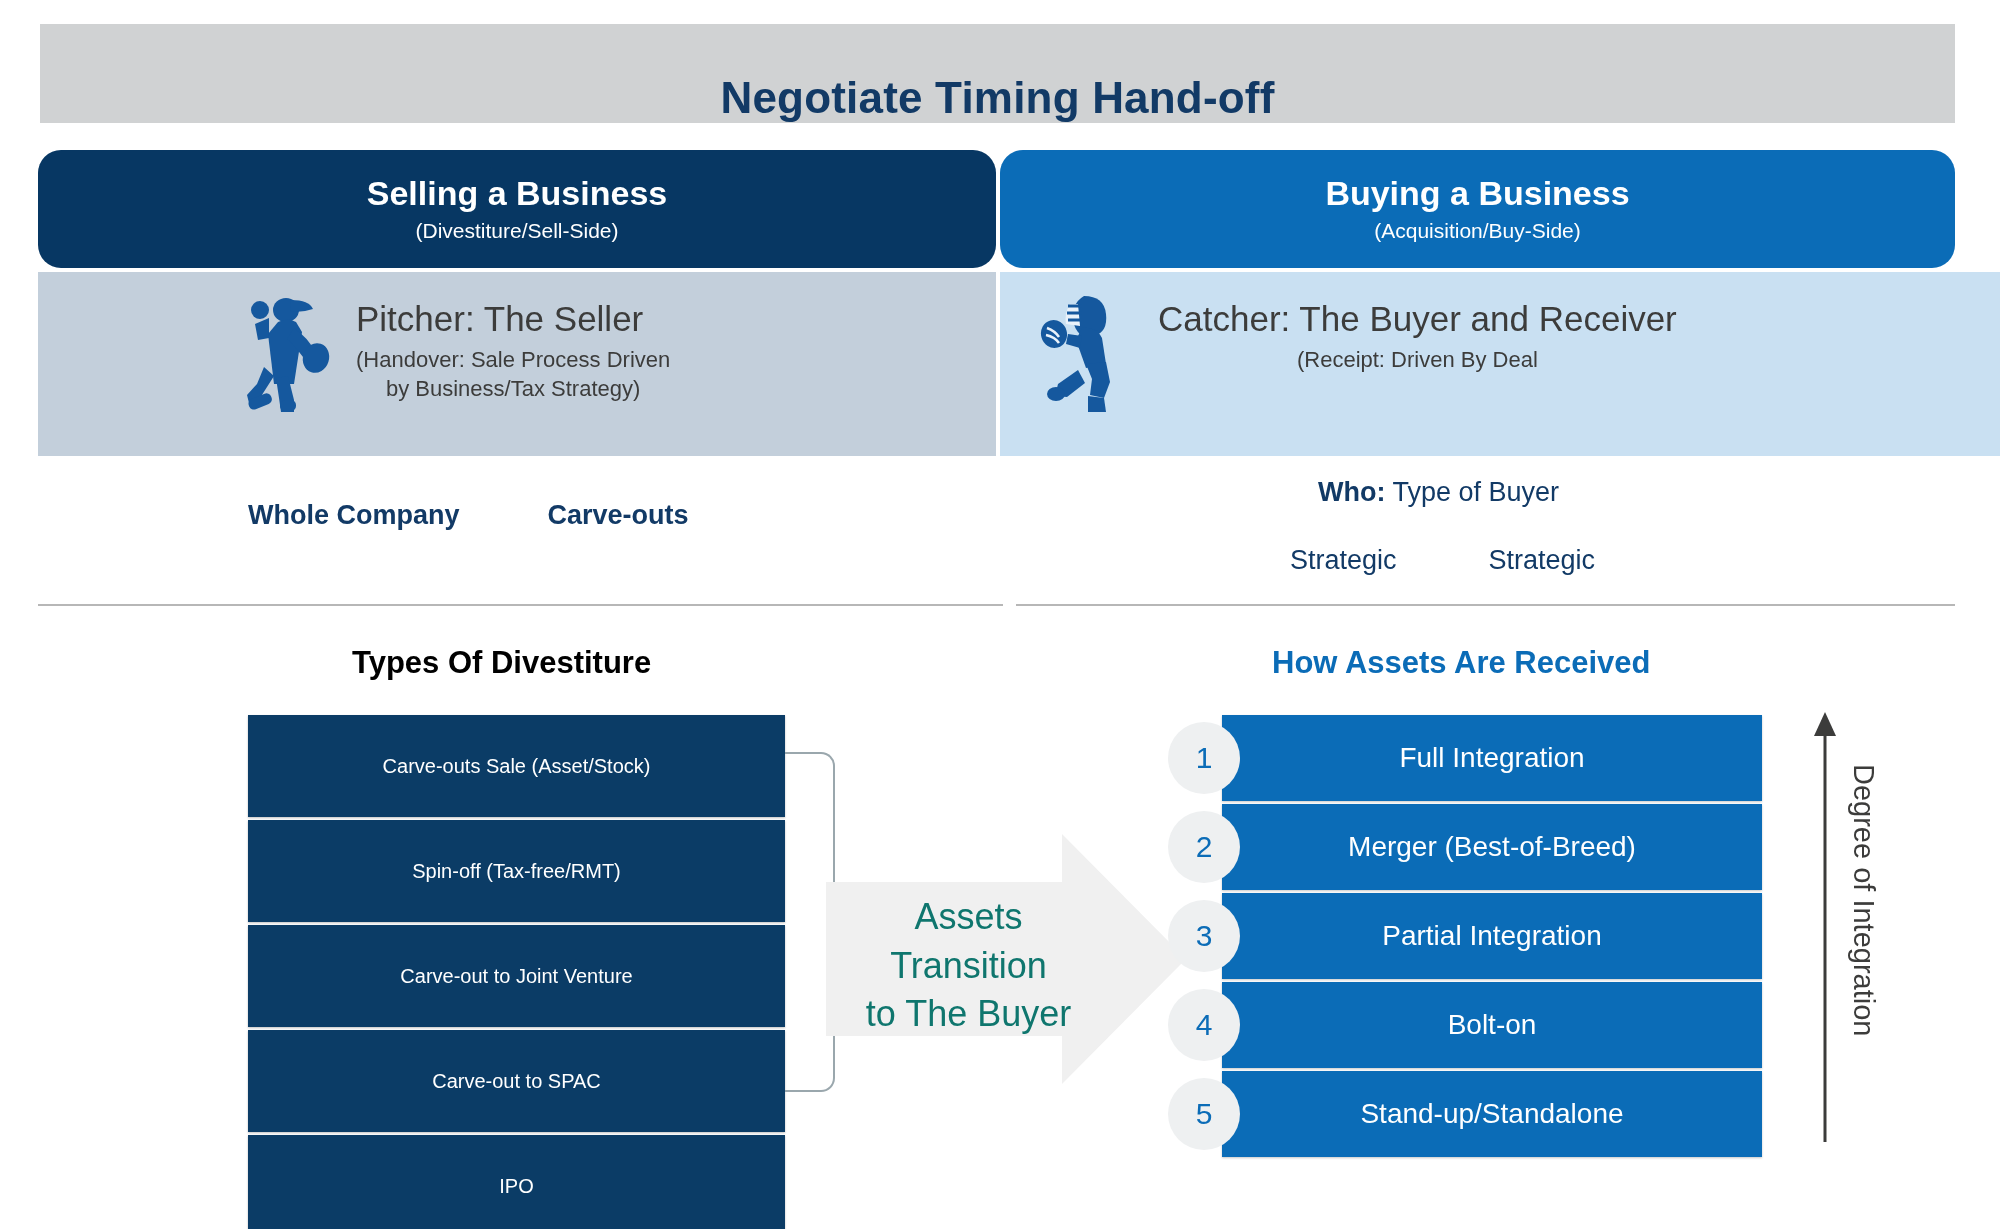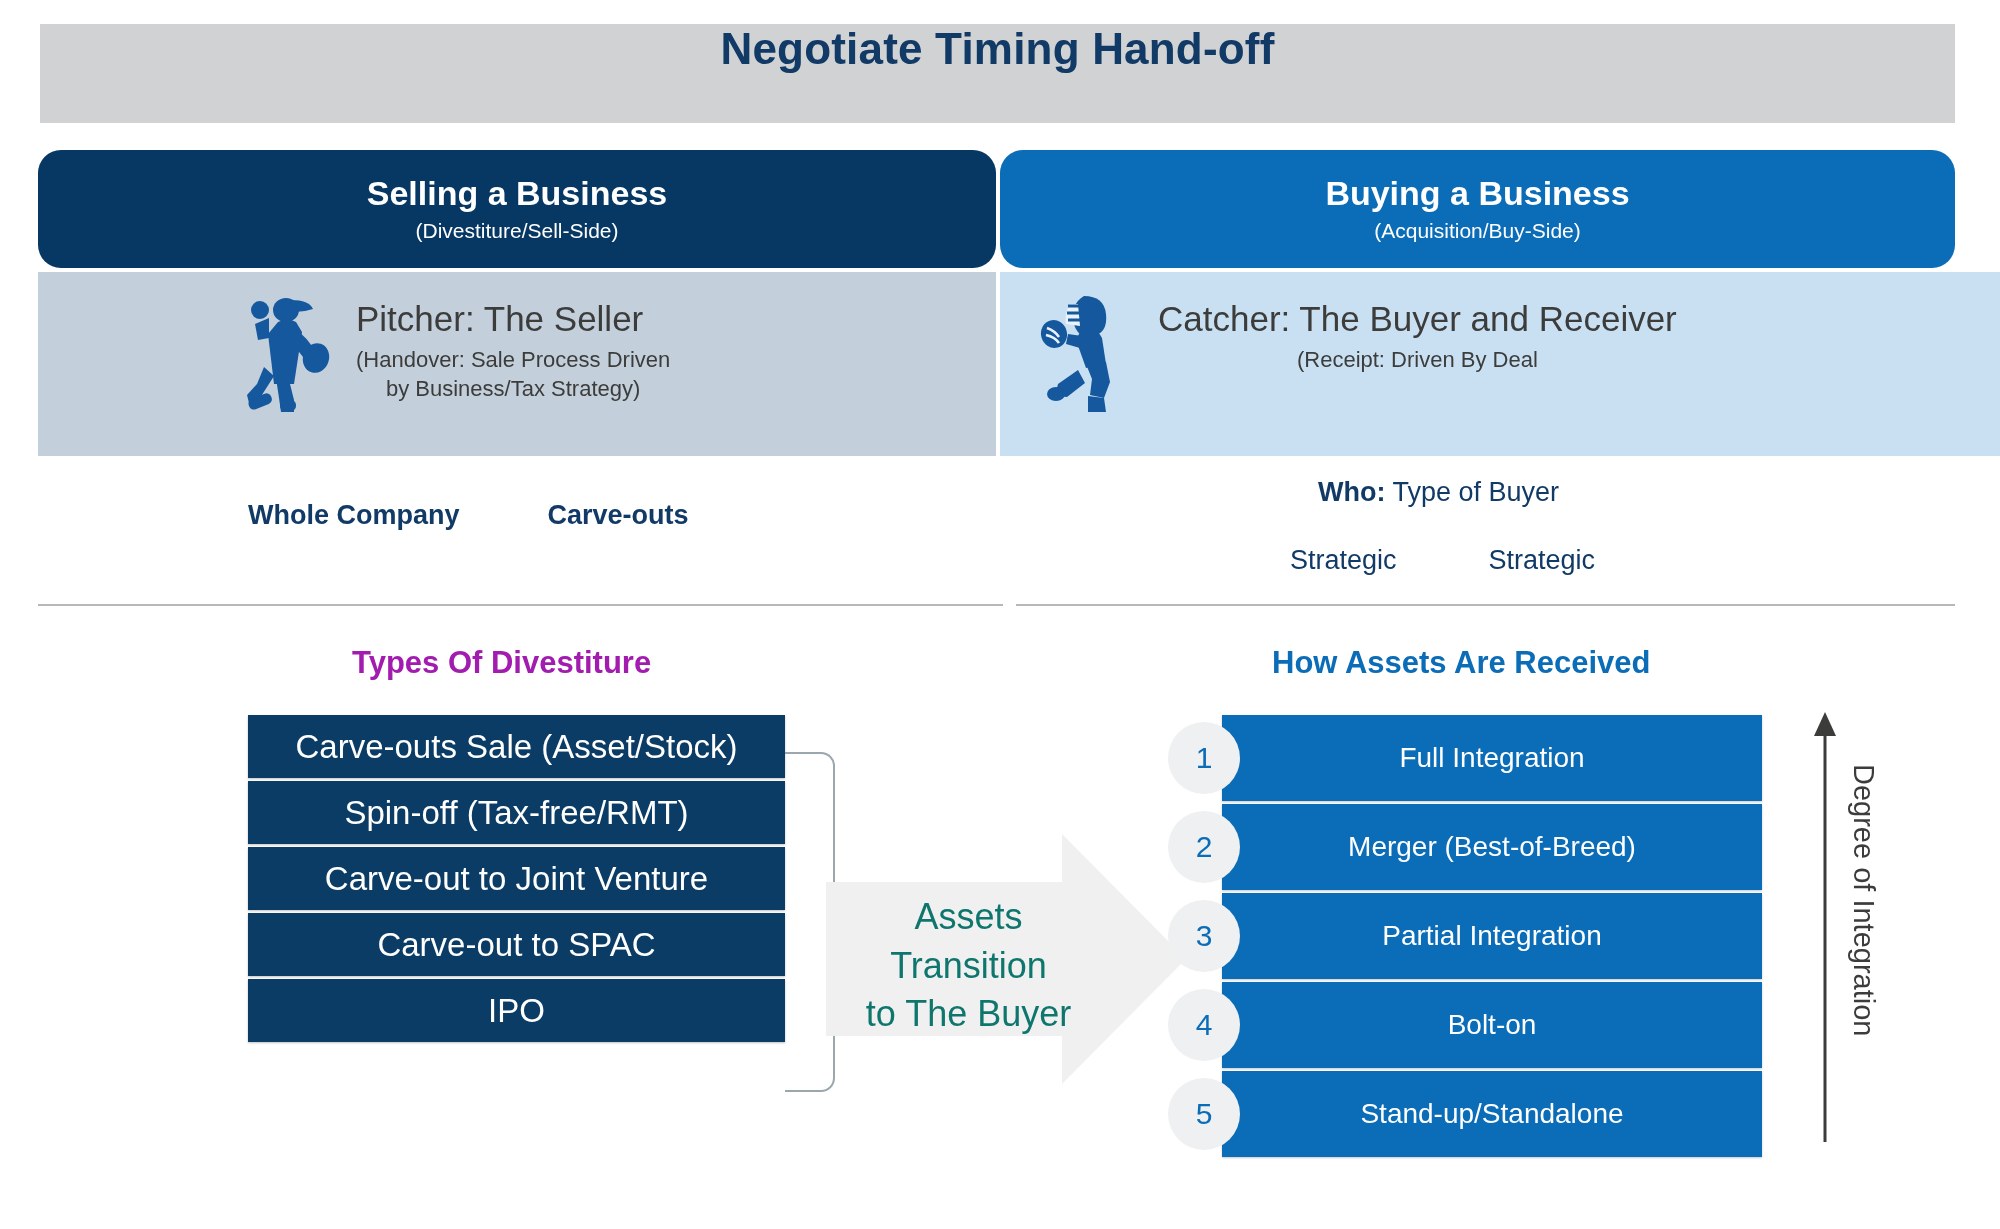--- a/index.html
+++ b/index.html
@@ -16,21 +16,21 @@
     height: 1229px;
     background: #ffffff;
   }
 
   
   .title-band {
     position: absolute;
     left: 40px; top: 24px;
     width: 1915px; height: 99px;
     background: #d0d2d3;
-    display: flex; align-items: flex-start; justify-content: center;
+    display: flex; align-items: flex-end; justify-content: center;
   }
   .title-band .title-text {
     font-size: 44px;
     font-weight: bold;
     color: #123a66;
     letter-spacing: 0.2px;
   }
 
   
   .hdr {
@@ -98,36 +98,36 @@
     top: 604px;
   }
   .rule.left  { left: 38px;   width: 965px; }
   .rule.right { left: 1016px; width: 939px; }
 
   
   .sec-head {
     position: absolute;
     font-size: 31px; font-weight: bold;
   }
-  .sec-head.left  { left: 352px;  top: 645px; color: #a21caf; }
+  .sec-head.left  { left: 352px;  top: 645px; color: #000000; }
   .sec-head.right { left: 1272px; top: 645px; color: #0b6cb7; }
 
   
   .left-stack {
     position: absolute;
     left: 248px; top: 715px;
     width: 537px;
   }
   .left-stack .bar {
-    height: 63px;
+    height: 102px;
     margin-bottom: 3px;
     background: #0b3c66;
     color: #ffffff;
     display: flex; align-items: center; justify-content: center;
-    font-size: 33px;
+    font-size: 20px;
     box-shadow: 0 1px 2px rgba(0,0,0,.25);
   }
 
   
   .bracket {
     position: absolute;
     left: 785px; top: 752px;
     width: 50px; height: 340px;
     border: 2px solid #9aa7ad;
     border-left: none;

